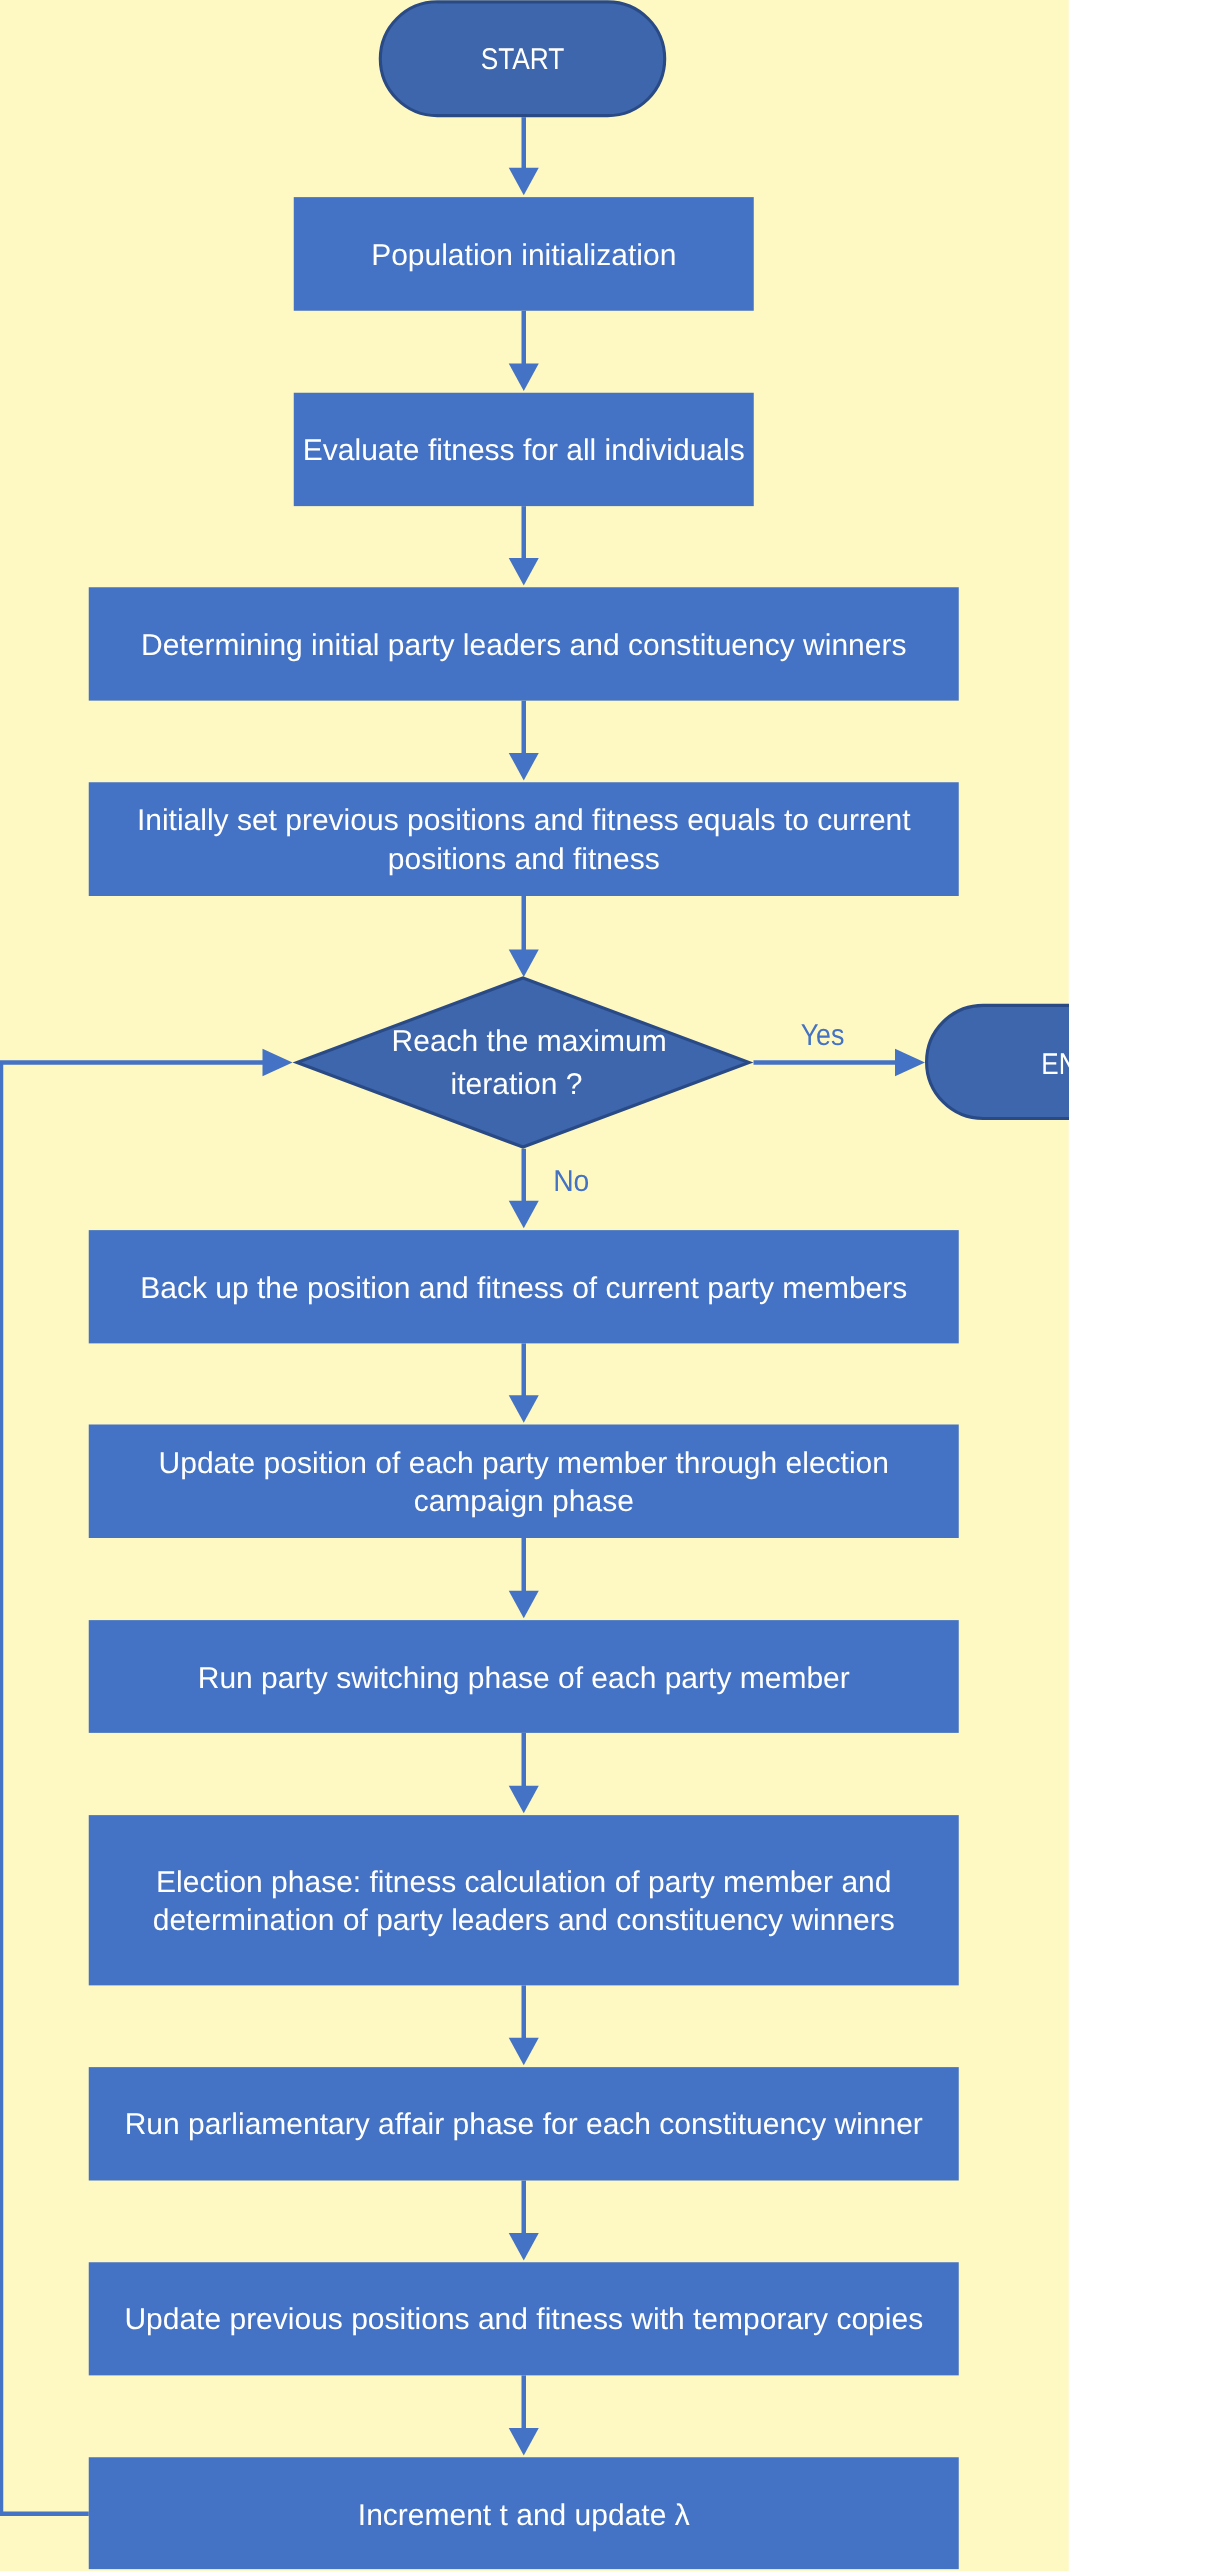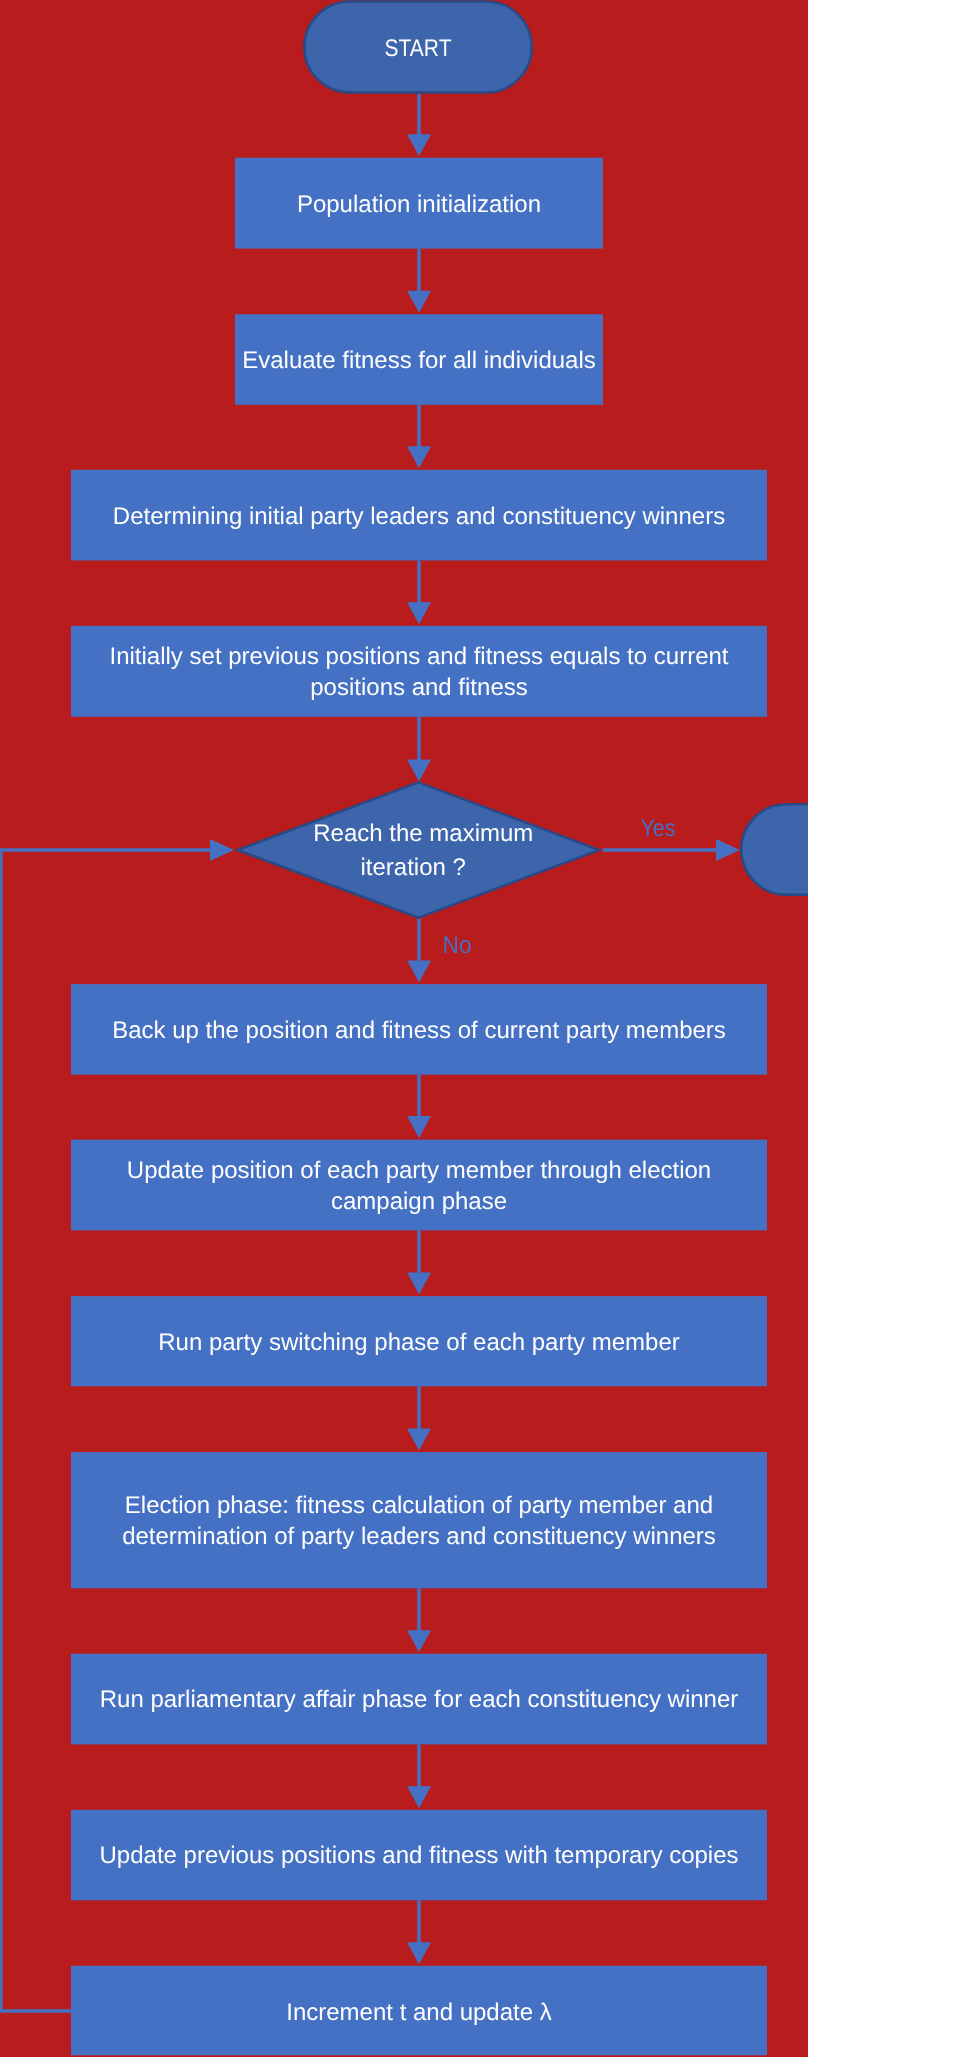--- a/index.html
+++ b/index.html
@@ -1,19 +1,19 @@
 <!DOCTYPE html>
 <html><head>
 <meta charset="utf-8">
 <title>Flowchart</title>
 <style>
   html,body{margin:0;padding:0;background:#ffffff;}
   body{width:973px;height:2057px;overflow:hidden;
        font-family:"Liberation Sans",sans-serif;}
-  #stage{position:relative;width:795px;height:2057px;background:#b91c1c;overflow:hidden;padding-left:13px;}
+  #stage{position:relative;width:855px;height:2057px;background:#fef9c3;overflow:hidden;}
   #flow{position:absolute;left:0;top:0;width:973px;height:2057px;display:block;
         will-change:transform;opacity:0.999;}
   .nlabel{fill:#ffffff;font-family:"Liberation Sans",sans-serif;font-size:24px;
           text-anchor:middle;text-rendering:geometricPrecision;}
   .elabel{fill:#4472C4;font-family:"Liberation Sans",sans-serif;font-size:24px;
           text-anchor:middle;text-rendering:geometricPrecision;}
 </style>
 </head>
 <body>
 

